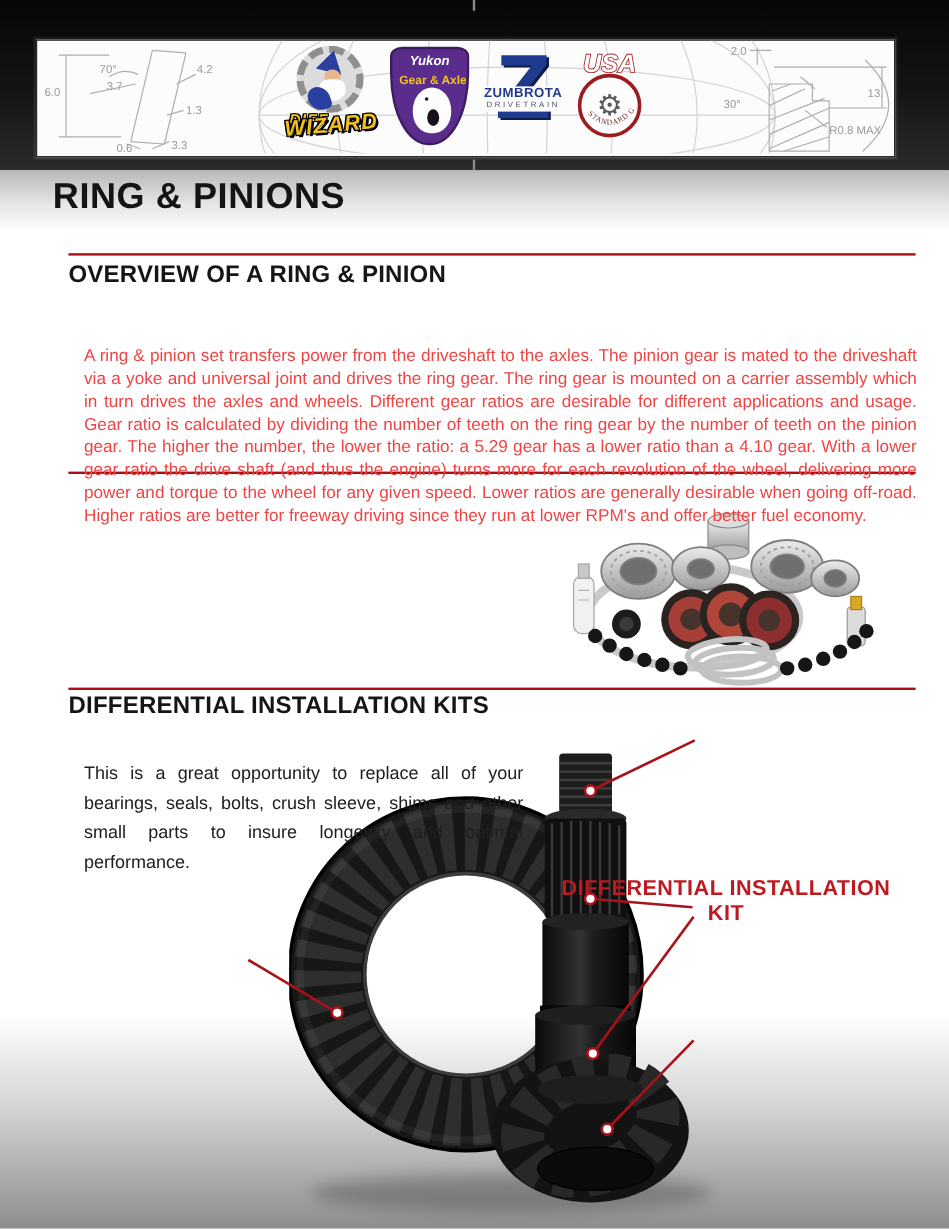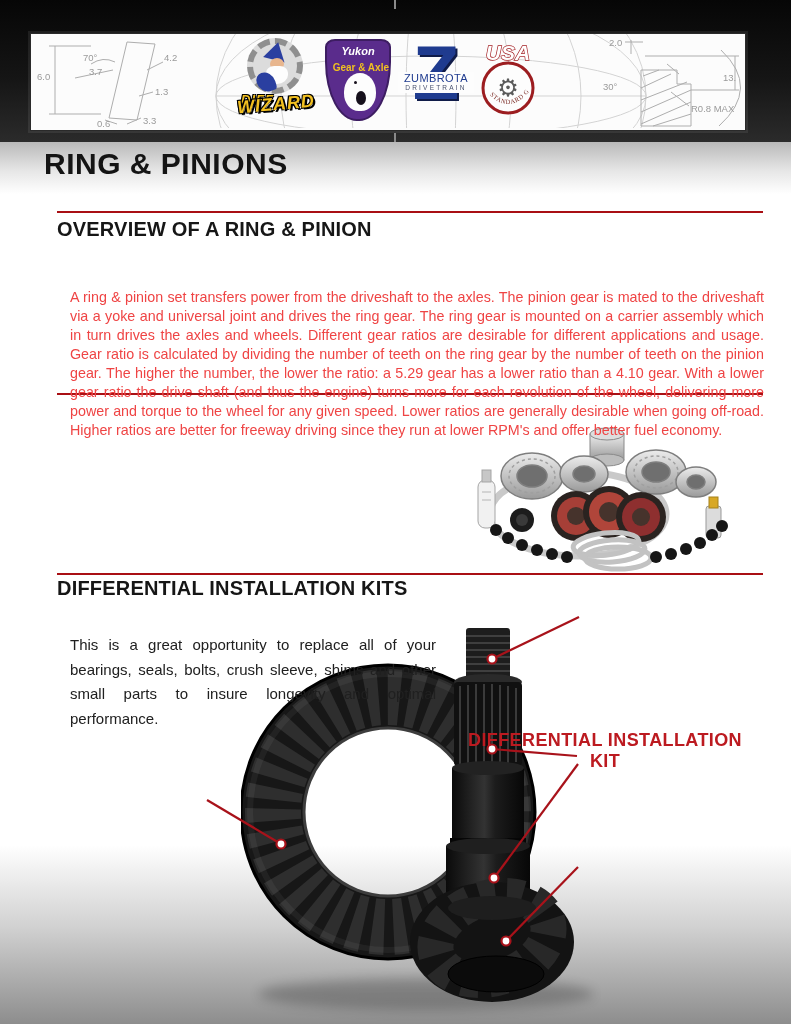--- a/index.html
+++ b/index.html
@@ -36,21 +36,21 @@
   .yk-sub{position:absolute;left:0;top:21px;width:100%;text-align:right;color:#f0c020;
           font-size:10px;font-weight:bold;}
   .yk-bear{position:absolute;left:17px;top:32px;width:32px;height:38px;border-radius:50% 50% 46% 46%;background:#fdfdfd;}
   .yk-mouth{position:absolute;left:29px;top:50px;width:10px;height:14px;border-radius:50%;background:#16101c;}
   .yk-eye{position:absolute;left:27px;top:40px;width:3px;height:3px;border-radius:50%;background:#16101c;}
   
   .zb{width:66px;height:76px;left:372px;top:9px;}
   .zb-z{position:absolute;left:0;top:-8px;width:100%;text-align:center;font-size:76px;line-height:76px;
         font-weight:bold;color:#1f3b8f;text-shadow:2px 2px 0 #101c49;}
   .zb-band{position:absolute;left:-5px;top:29px;width:76px;height:21px;background:#fdfdfd;text-align:center;}
-  .zb-name{font-size:11px;font-weight:normal;color:#1f3b8f;line-height:12px;letter-spacing:.4px;}
+  .zb-name{font-size:11px;font-weight:bold;color:#1f3b8f;line-height:12px;letter-spacing:.4px;}
   .zb-sub{font-size:6.5px;color:#47506e;letter-spacing:2.2px;line-height:8px;}
   
   .usa{width:62px;height:80px;left:446px;top:6px;}
   
   .header-fade{position:absolute;left:0;top:142px;width:791px;height:52px;
                background:linear-gradient(180deg,#b9b9b9 0%,#e6e6e6 55%,#ffffff 100%);}
   
   .page-title{position:absolute;left:44px;top:147px;font-size:30px;font-weight:bold;color:#141414;letter-spacing:.5px;}
   .sec-heading{position:absolute;font-size:20px;font-weight:bold;color:#161616;letter-spacing:.2px;}
   .redline{position:absolute;left:57px;width:706px;height:2px;background:#a90f14;}

